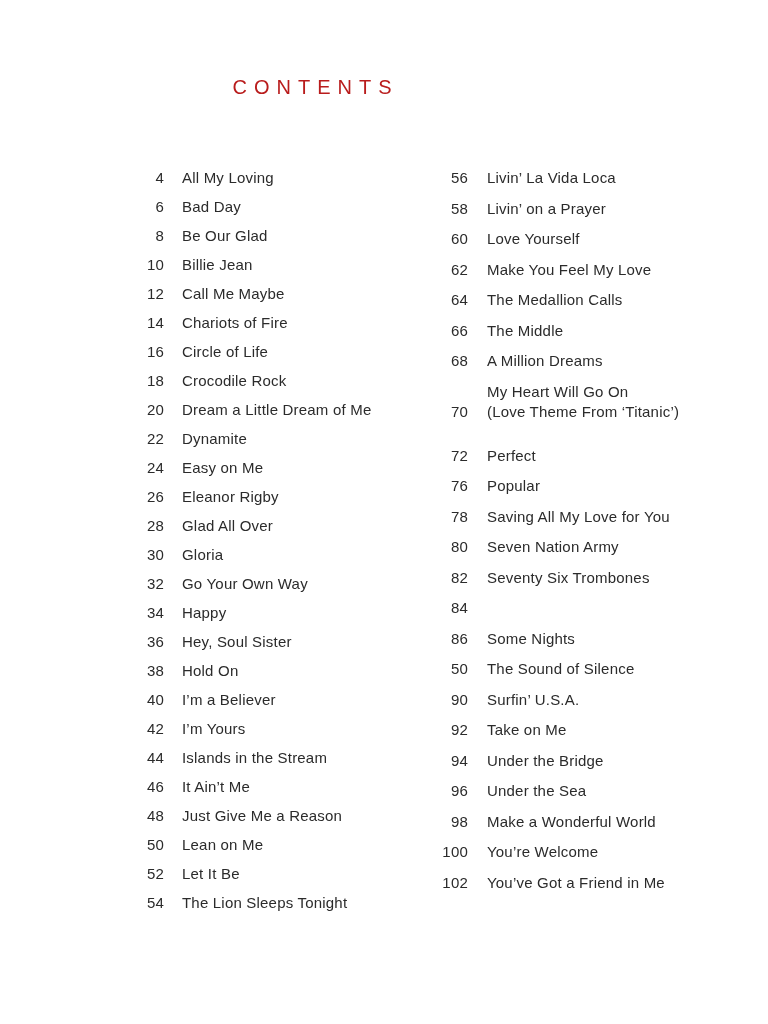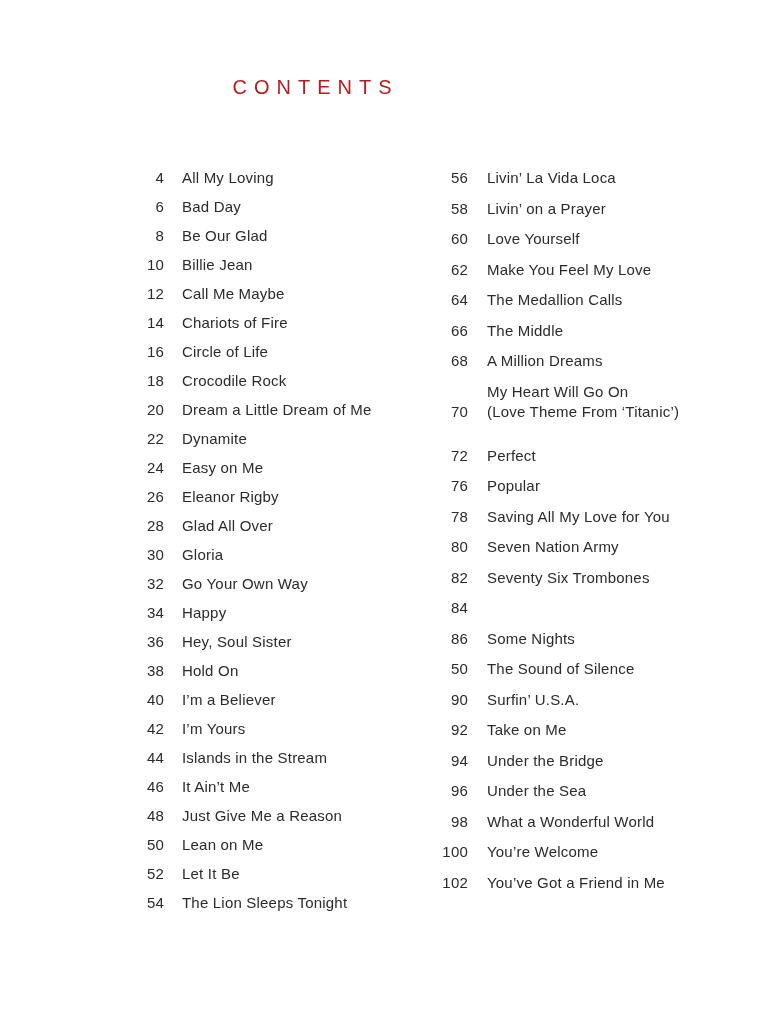--- a/index.html
+++ b/index.html
@@ -259,21 +259,21 @@
       <div class="toc-entry">
         <span class="toc-num">94</span>
         <span class="toc-text"><span>Under the Bridge</span></span>
       </div>
       <div class="toc-entry">
         <span class="toc-num">96</span>
         <span class="toc-text"><span>Under the Sea</span></span>
       </div>
       <div class="toc-entry">
         <span class="toc-num">98</span>
-        <span class="toc-text"><span>What a Wonderful World</span></span>
+        <span class="toc-text"><span>Make a Wonderful World</span></span>
       </div>
       <div class="toc-entry">
         <span class="toc-num">100</span>
         <span class="toc-text"><span>You’re Welcome</span></span>
       </div>
       <div class="toc-entry">
         <span class="toc-num">102</span>
         <span class="toc-text"><span>You’ve Got a Friend in Me</span></span>
       </div>
     </div>

